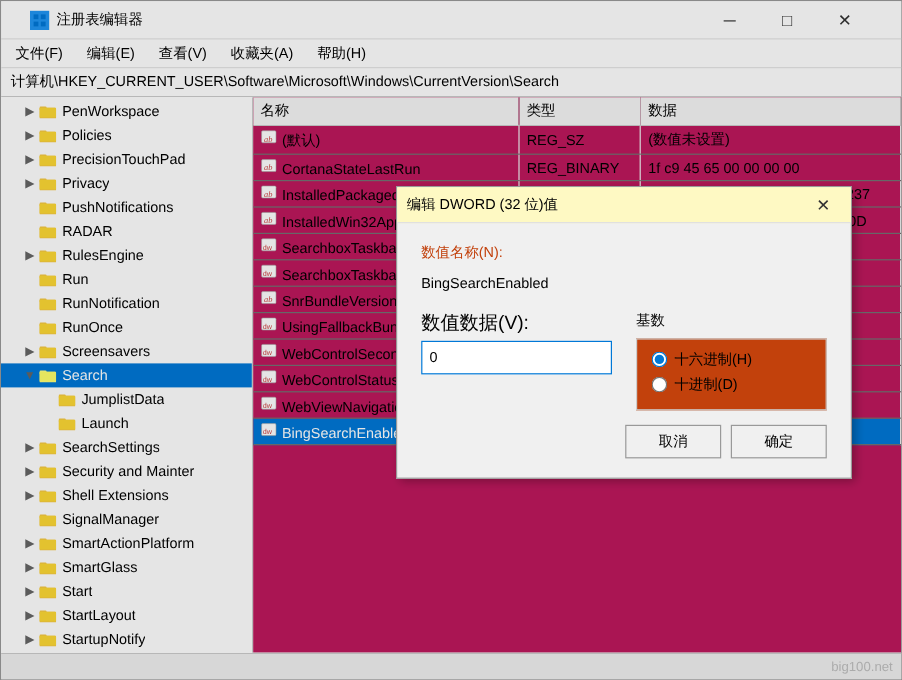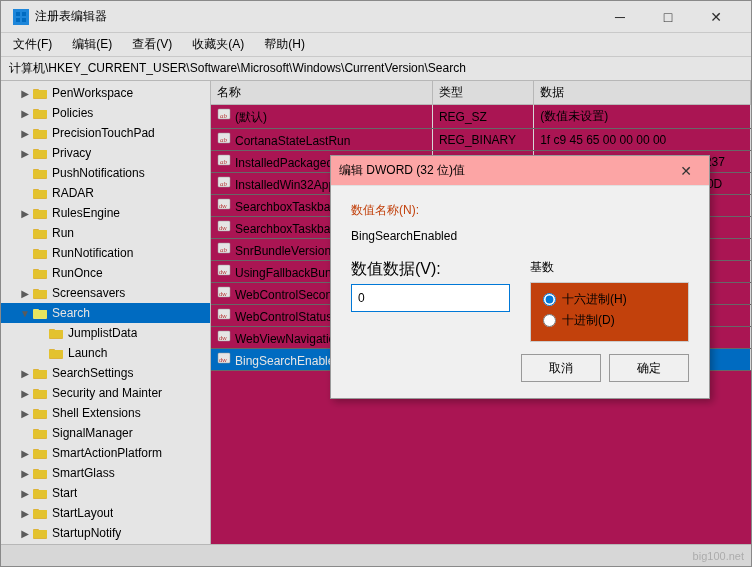--- a/index.html
+++ b/index.html
@@ -20,21 +20,21 @@
       display: flex;
       flex-direction: column;
       background: #fff;
     }
 
     .title-bar {
       background: #fff;
       height: 32px;
       display: flex;
       align-items: center;
-      padding: 0 12px;
+      padding: 0 24px;
       border-bottom: 1px solid #e0e0e0;
       user-select: none;
     }
 
     .title-bar-icon {
       width: 16px;
       height: 16px;
       margin-right: 6px;
       background: #2196f3;
       display: flex;
@@ -209,21 +209,21 @@
       position: absolute;
       top: 155px;
       left: 330px;
       width: 380px;
       background: #f0f0f0;
       border: 1px solid #999;
       box-shadow: 3px 3px 8px rgba(0,0,0,0.3);
     }
 
     .dialog-title-bar {
-      background: #fca5a5;
+      background: #fef9c3;
       height: 30px;
       display: flex;
       align-items: center;
       padding: 0 8px;
       border-bottom: 1px solid #e0e0e0;
     }
 
     .dialog-title-text {
       flex: 1;
       font-size: 12px;

